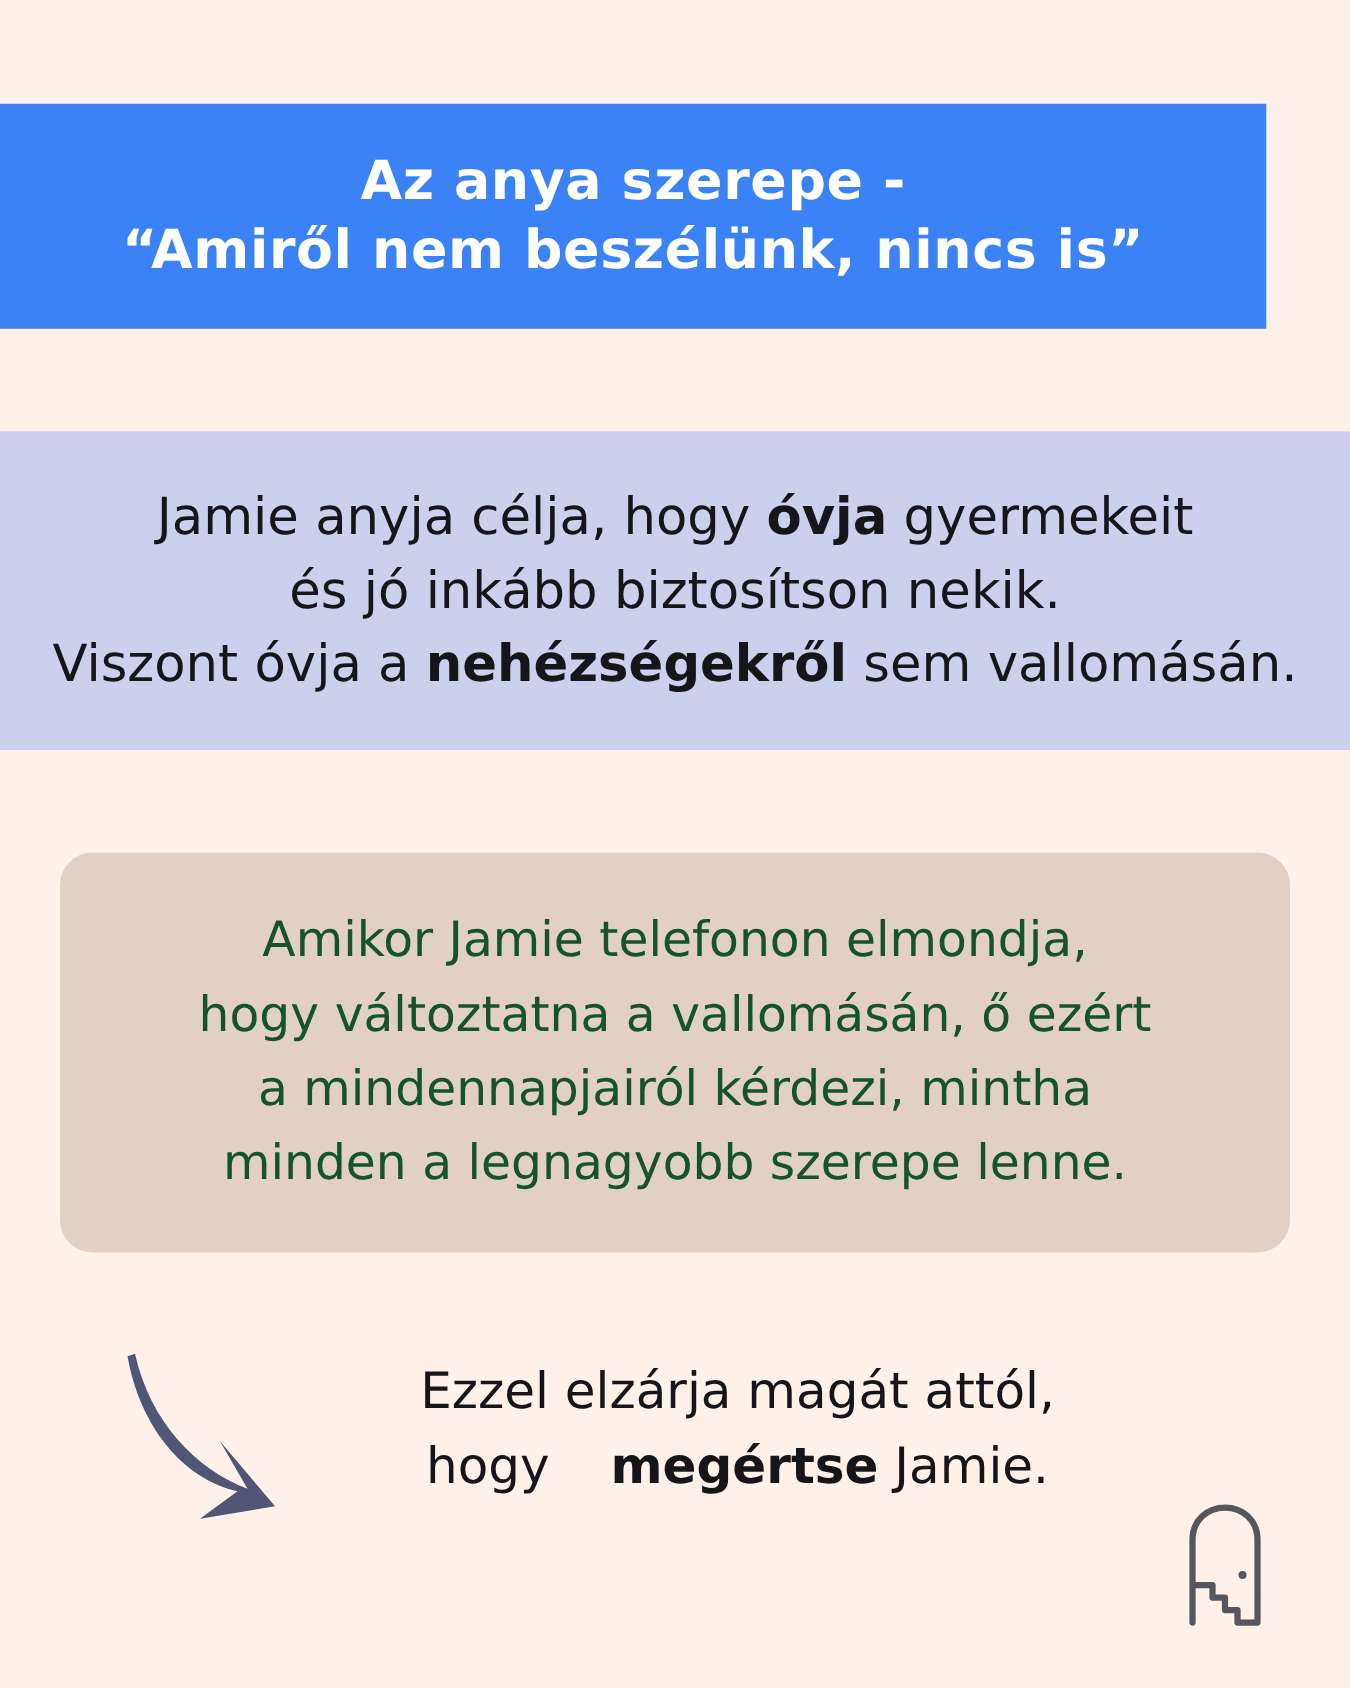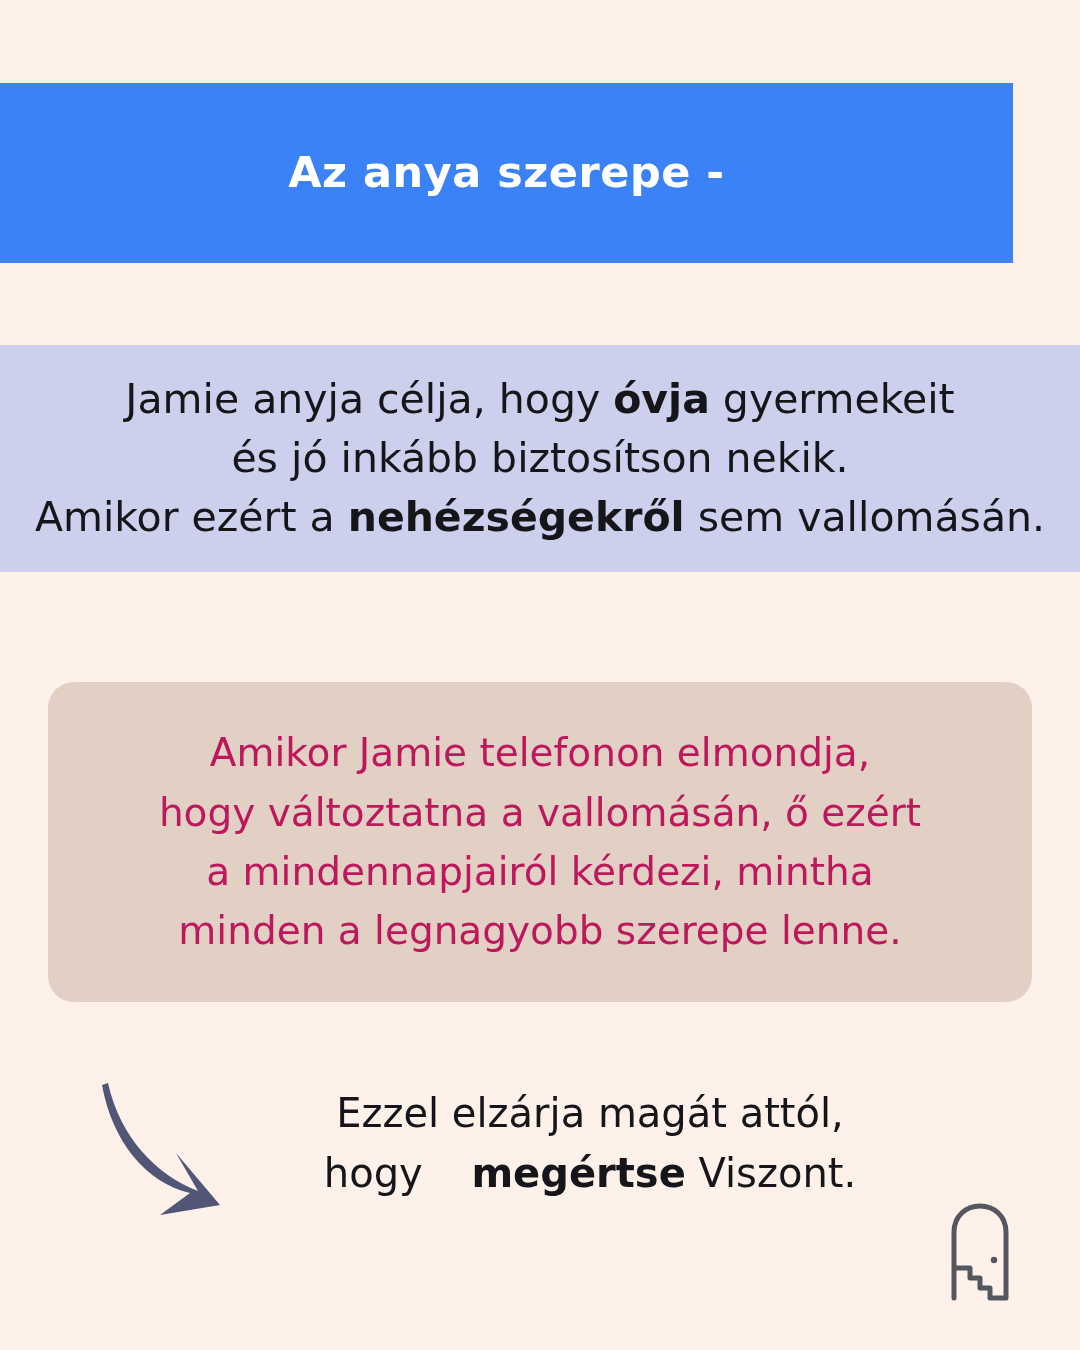--- a/index.html
+++ b/index.html
@@ -37,21 +37,21 @@
     text-align: center;
     white-space: nowrap;
   }
 
   
   .statement-band {
     position: absolute;
     top: 345px;
     left: 0;
     width: 1080px;
-    height: 227px;
+    height: 255px;
     background: #ccd0ec;
     display: flex;
     flex-direction: column;
     align-items: center;
     justify-content: center;
   }
   .statement-line {
     color: #16161a;
     font-size: 41px;
     line-height: 1.44;
@@ -71,21 +71,21 @@
     height: 320px;
     background: #e3d0c4;
     border-radius: 26px;
     display: flex;
     flex-direction: column;
     align-items: center;
     justify-content: center;
     box-sizing: border-box;
   }
   .quote-line {
-    color: #be185d;
+    color: #14532d;
     font-size: 39px;
     line-height: 1.52;
     text-align: center;
     white-space: nowrap;
   }
 
   
   .conclusion {
     position: absolute;
     top: 1075px;
@@ -122,44 +122,45 @@
     bottom: 48px;
     width: 72px;
     height: 100px;
   }
 </style>
 </head>
 <body>
 
 <div class="header-band">
   <div class="header-line">Az anya szerepe -</div>
+  <div class="header-line">“Amiről nem beszélünk, nincs is”</div>
 </div>
 
 <div class="statement-band">
   <div class="statement-line"><span>Jamie anyja célja, hogy </span><b>óvja</b><span> gyermekeit</span></div>
   <div class="statement-line"><span>és jó inkább biztosítson nekik.</span></div>
-  <div class="statement-line"><span>Amikor ezért a </span><b>nehézségekről</b><span> sem vallomásán.</span></div>
+  <div class="statement-line"><span>Viszont óvja a </span><b>nehézségekről</b><span> sem vallomásán.</span></div>
 </div>
 
 <div class="quote-card">
   <div class="quote-line">Amikor Jamie telefonon elmondja,</div>
   <div class="quote-line">hogy változtatna a vallomásán, ő ezért</div>
   <div class="quote-line">a mindennapjairól kérdezi, mintha</div>
   <div class="quote-line">minden a legnagyobb szerepe lenne.</div>
 </div>
 
 <div class="conclusion">
   <span class="arrow-icon">
     <svg viewBox="0 0 130 150" width="130" height="150" xmlns="http://www.w3.org/2000/svg">
       <path d="M10 8 C 22 62, 58 100, 100 116 L 78 78 L 122 130 L 62 140 L 92 118 C 48 108, 14 66, 4 10 Z" fill="#515576"></path>
     </svg>
   </span>
   <div class="conclusion-text">
     <div class="conclusion-line"><span>Ezzel elzárja magát attól,</span></div>
-    <div class="conclusion-line"><span>hogy </span><b>megértse</b><span> Viszont.</span></div>
+    <div class="conclusion-line"><span>hogy </span><b>megértse</b><span> Jamie.</span></div>
   </div>
 </div>
 
 <span class="logo-mark">
   <svg viewBox="0 0 72 100" width="72" height="100" xmlns="http://www.w3.org/2000/svg">
     <path d="M8 96 L8 30 C8 14 20 4 34 4 C48 4 60 14 60 30 L60 96 L44 96 L44 86 L34 86 L34 76 L24 76 L24 66 L8 66 Z" fill="none" stroke="#55575f" stroke-width="5" stroke-linejoin="round"></path>
     <circle cx="48" cy="58" r="3.2" fill="#55575f"></circle>
   </svg>
 </span>
 

